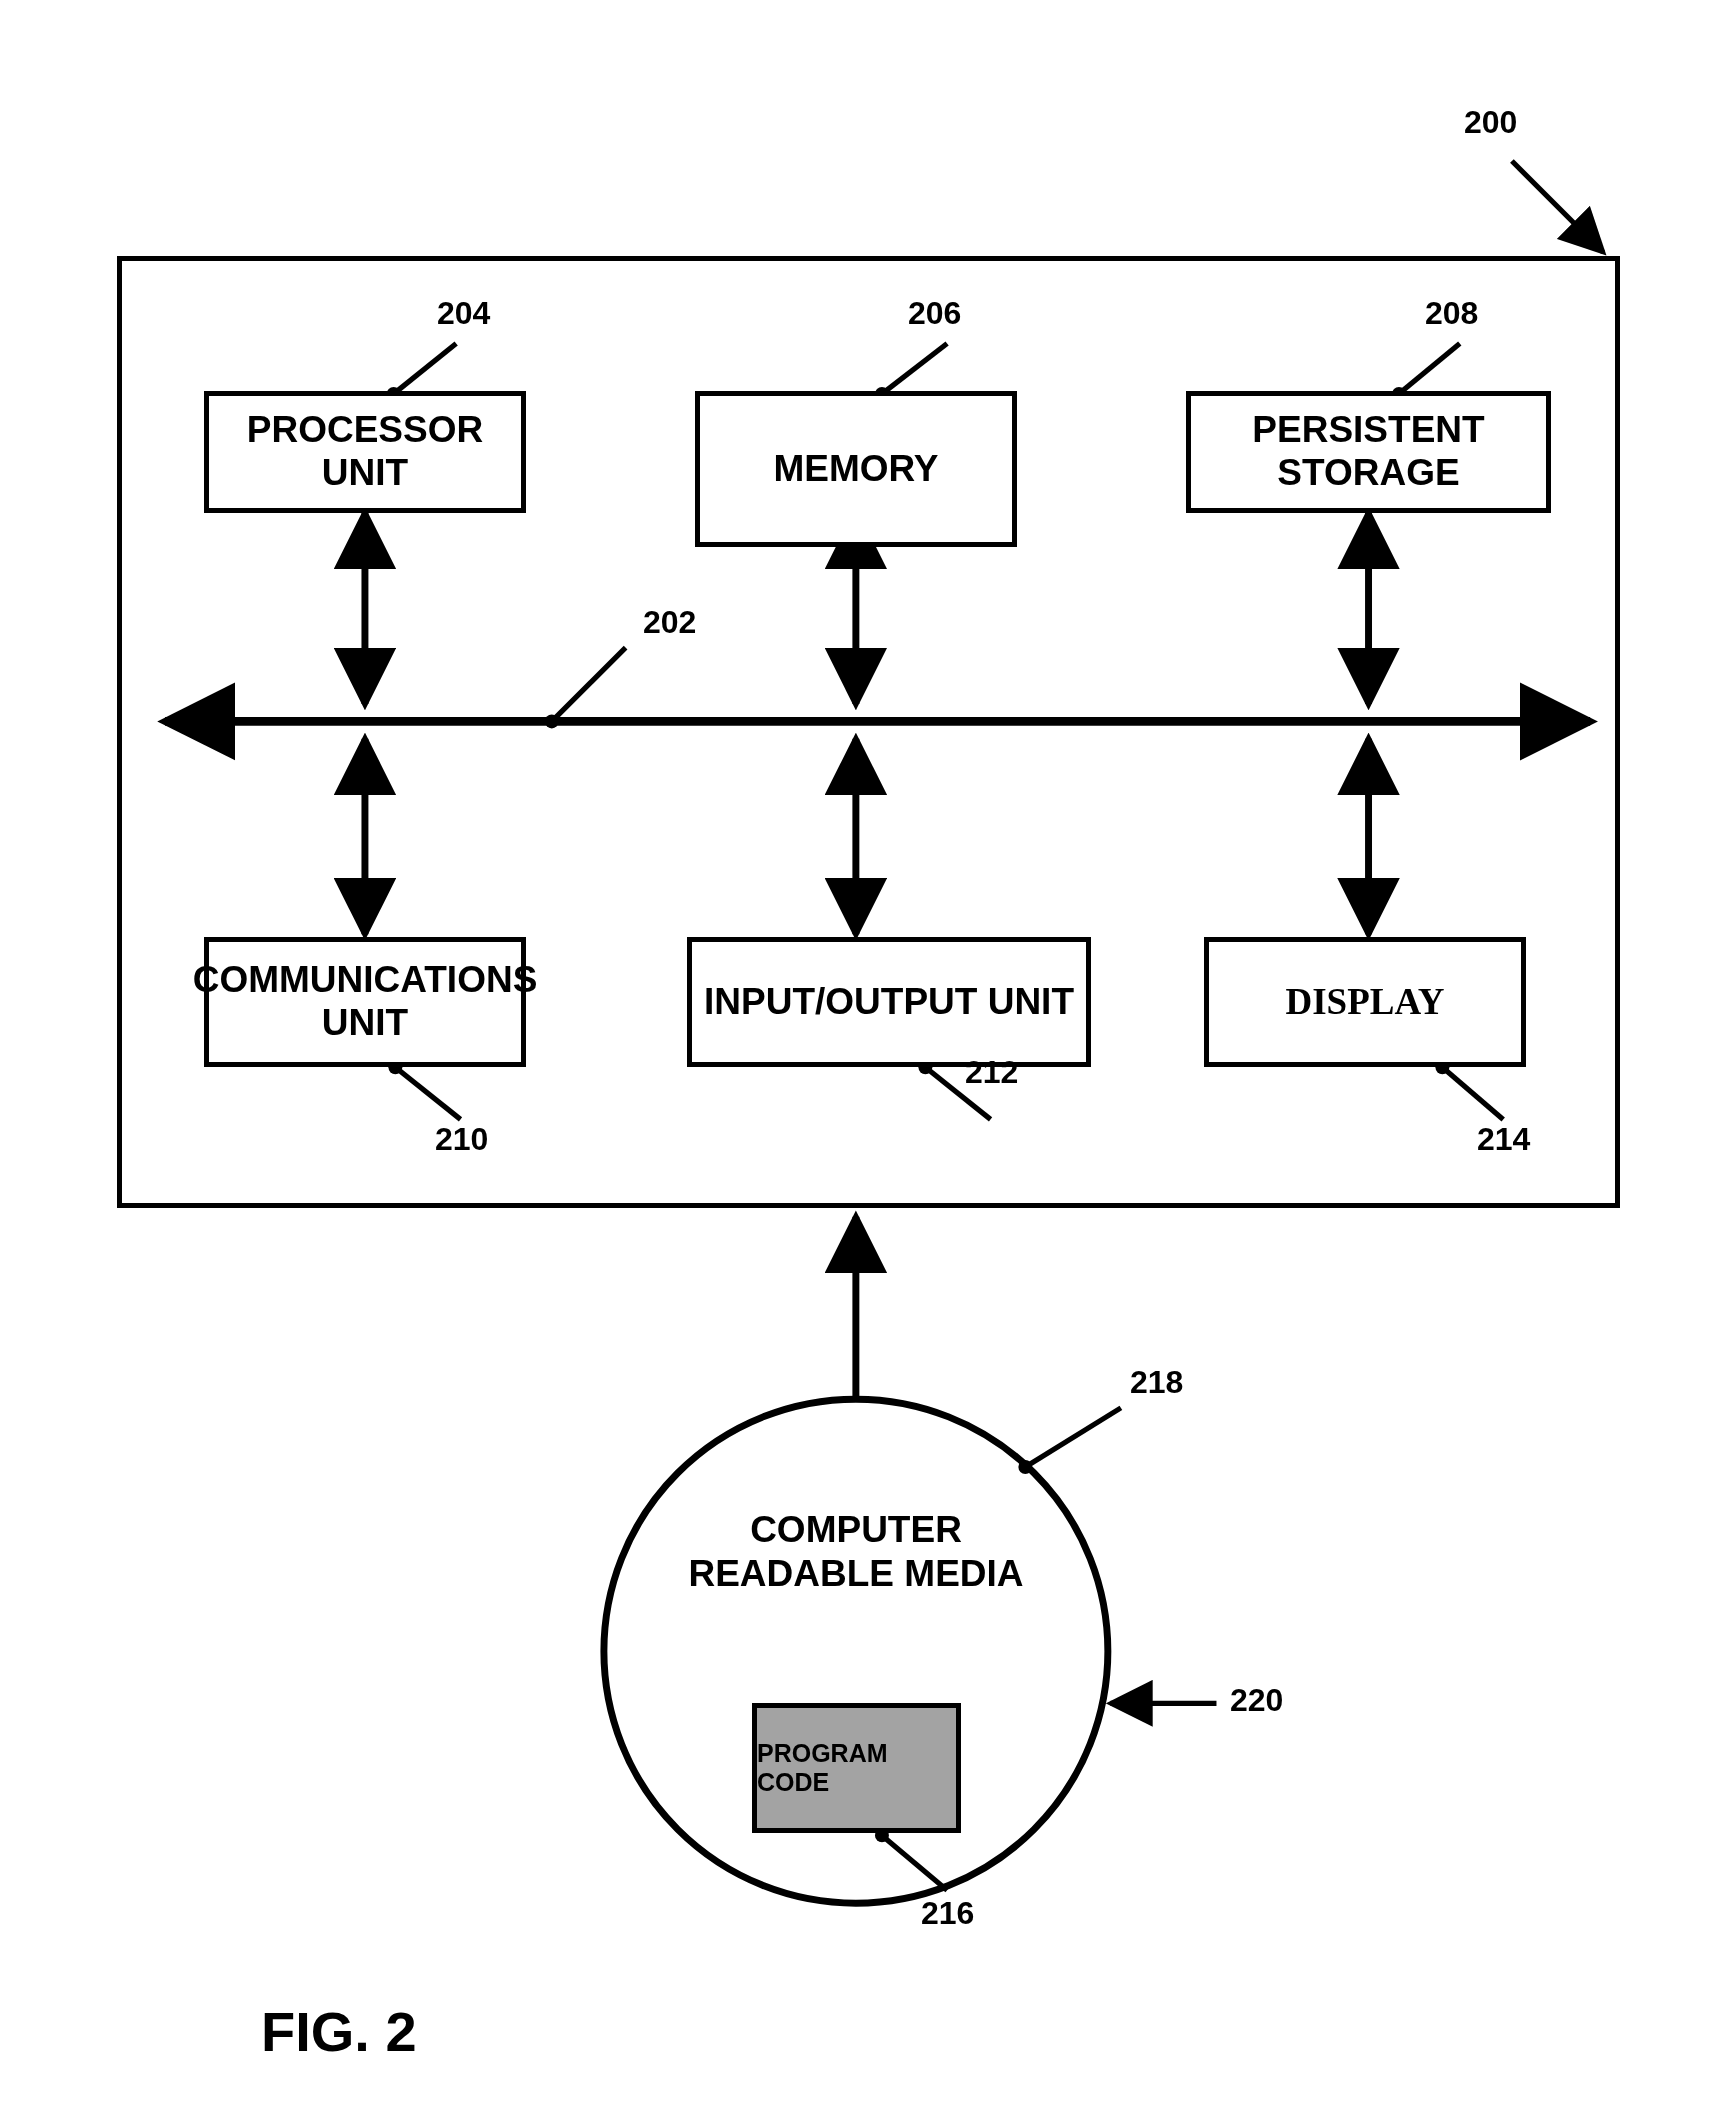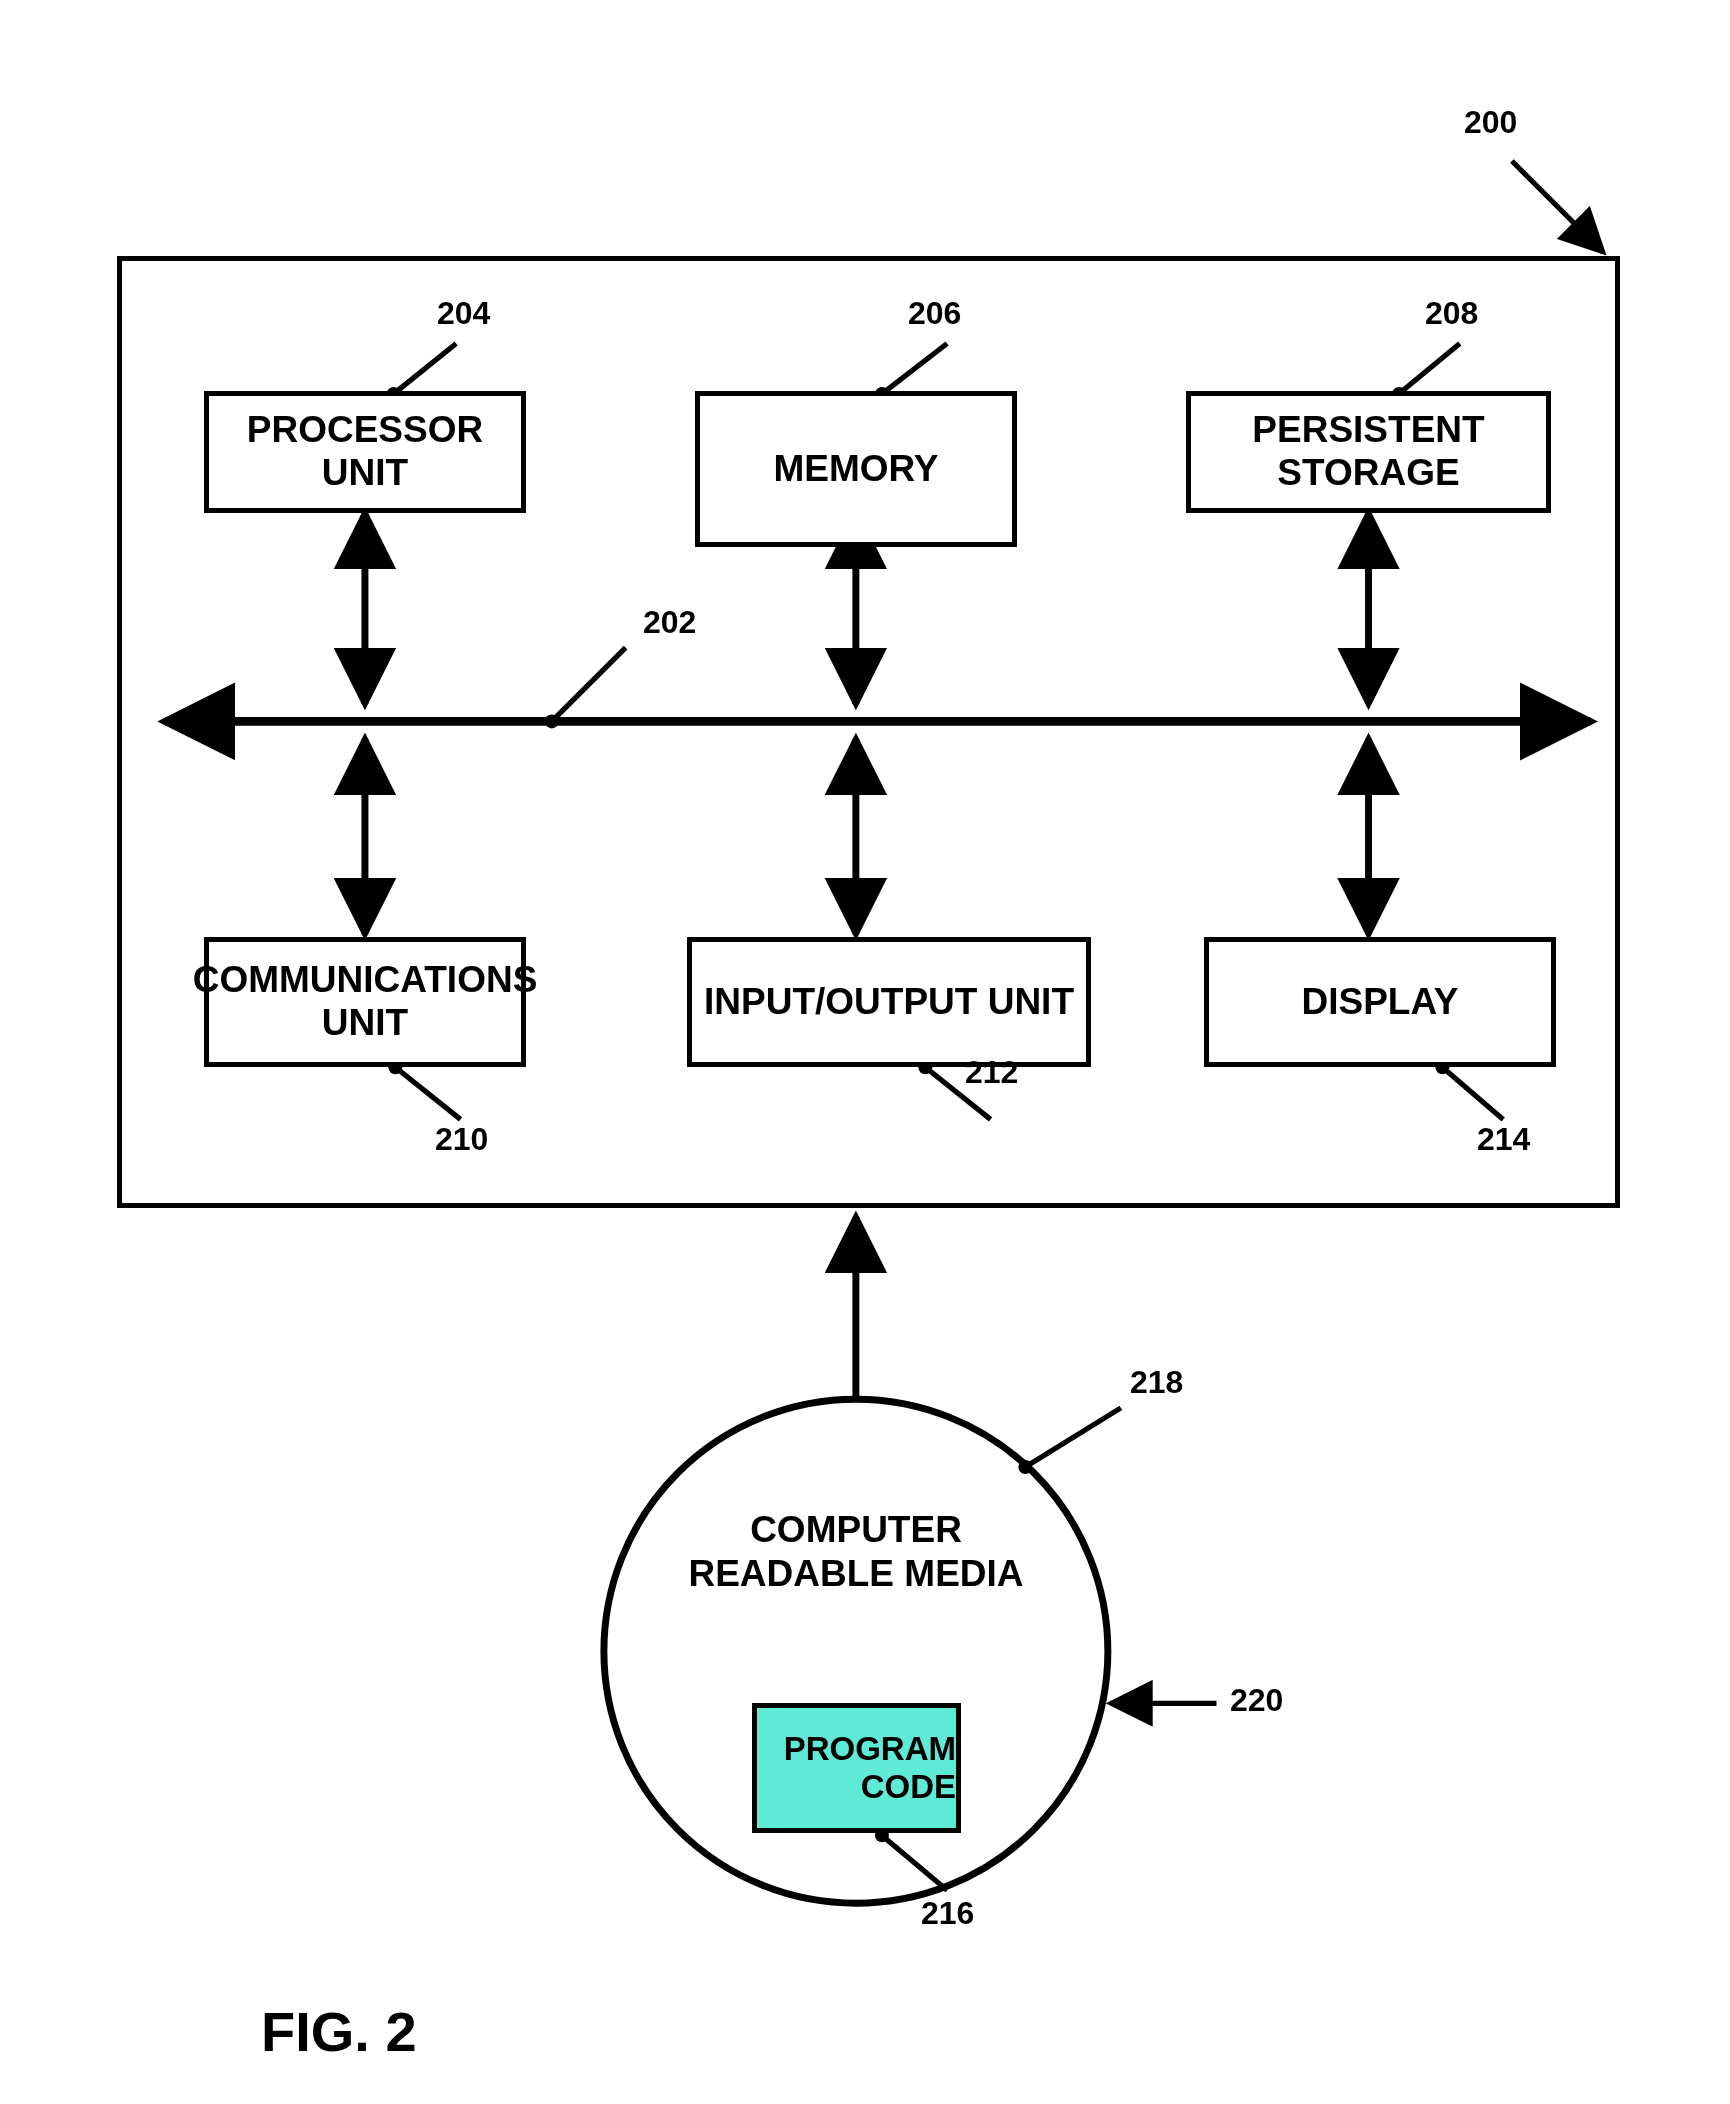--- a/index.html
+++ b/index.html
@@ -45,25 +45,25 @@
     font-weight: 700;
   }
   
   .small-box {
     position: absolute;
     border: 5.2px solid #000;
     box-sizing: border-box;
     display: flex;
     align-items: center;
     justify-content: center;
-    text-align: right;
-    font-size: 33px;
+    text-align: left;
+    font-size: 25px;
     font-weight: 700;
     line-height: 1.15;
-    background: #5eead4;
+    background: #a3a3a3;
   }
   .circle-label {
     position: absolute;
     font-size: 37px;
     font-weight: 700;
     text-align: center;
     line-height: 1.2;
   }
   svg { position: absolute; left: 0; top: 0; }
 </style>
@@ -137,21 +137,21 @@
   <div class="unit-box" style="left:1186px; top:391px; width:365px; height:122px;">
     <span>PERSISTENT STORAGE</span>
   </div>
 
   <div class="unit-box" style="left:204px; top:937px; width:322px; height:130px;">
     <span>COMMUNICATIONS UNIT</span>
   </div>
   <div class="unit-box" style="left:687px; top:937px; width:404px; height:130px;">
     <span>INPUT/OUTPUT UNIT</span>
   </div>
-  <div class="unit-box" style="left:1204px; top:937px; width:352px; height:130px;">
+  <div class="unit-box" style="left:1204px; top:937px; width:322px; height:130px;font-family:Liberation Serif, serif;">
     <span>DISPLAY</span>
   </div>
 
   <div class="circle-label" style="left:682px; top:1508px; width:348px;">
     <span>COMPUTER</span><br>
     <span>READABLE MEDIA</span>
   </div>
 
   <div class="small-box" style="left:752px; top:1703px; width:209px; height:130px;">
     <span>PROGRAM CODE</span>

